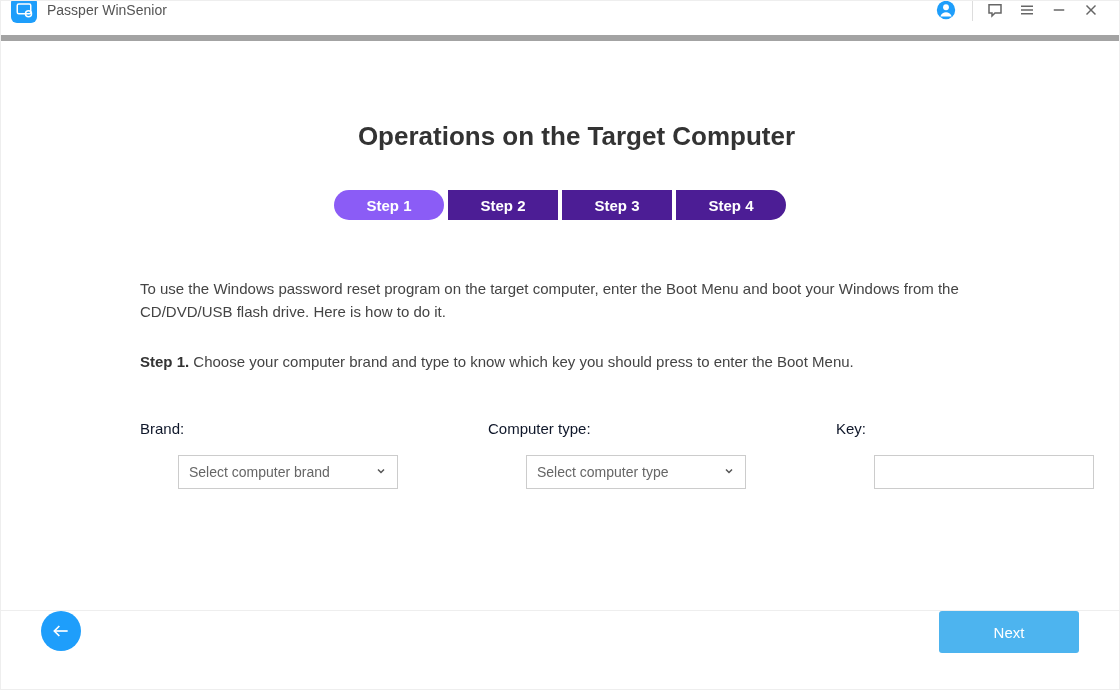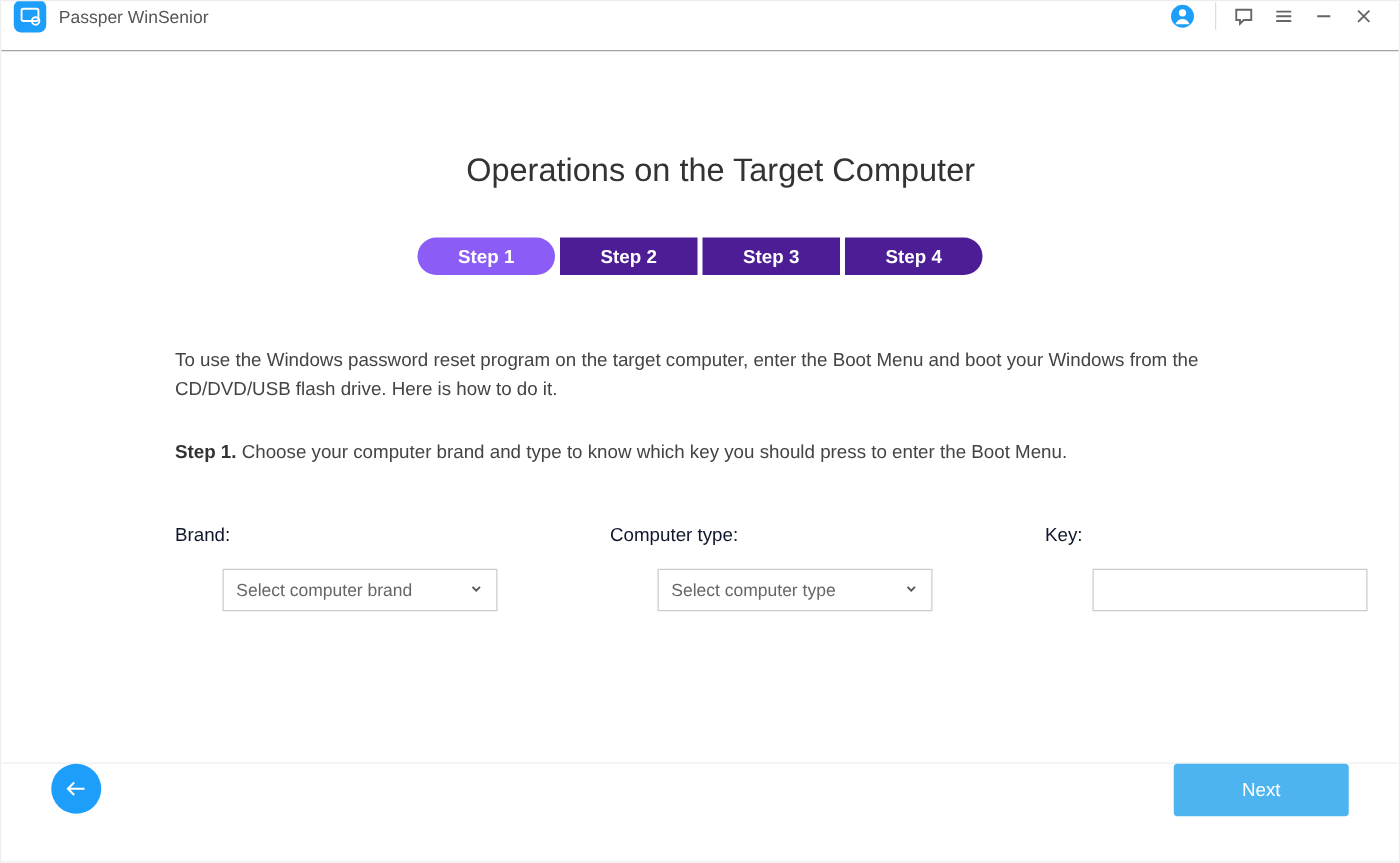--- a/index.html
+++ b/index.html
@@ -17,21 +17,21 @@
       flex-direction: column;
       border: 1px solid #eee;
     }
 
     
     .title-bar {
       height: 40px;
       display: flex;
       align-items: center;
       padding: 0 12px 16px 10px;
-      border-bottom: 1px solid #a3a3a3;
+      border-bottom: 6px solid #a3a3a3;
     }
     .app-logo {
       width: 26px;
       height: 26px;
       border-radius: 6px;
       background: #1e9efb;
       display: flex;
       align-items: center;
       justify-content: center;
       margin-right: 10px;
@@ -78,21 +78,21 @@
       flex: 1;
       display: flex;
       flex-direction: column;
       align-items: center;
       padding-top: 80px;
       border-bottom: 1px solid #eee;
     }
     .page-title {
       font-size: 26px;
       color: #333;
-      font-weight: 400;
+      font-weight: 700;
       margin-bottom: 38px;
       margin-left: 33px;
     }
     .steps-bar {
       display: flex;
       gap: 4px;
       margin-bottom: 58px;
     }
     .step-pill {
       width: 110px;

